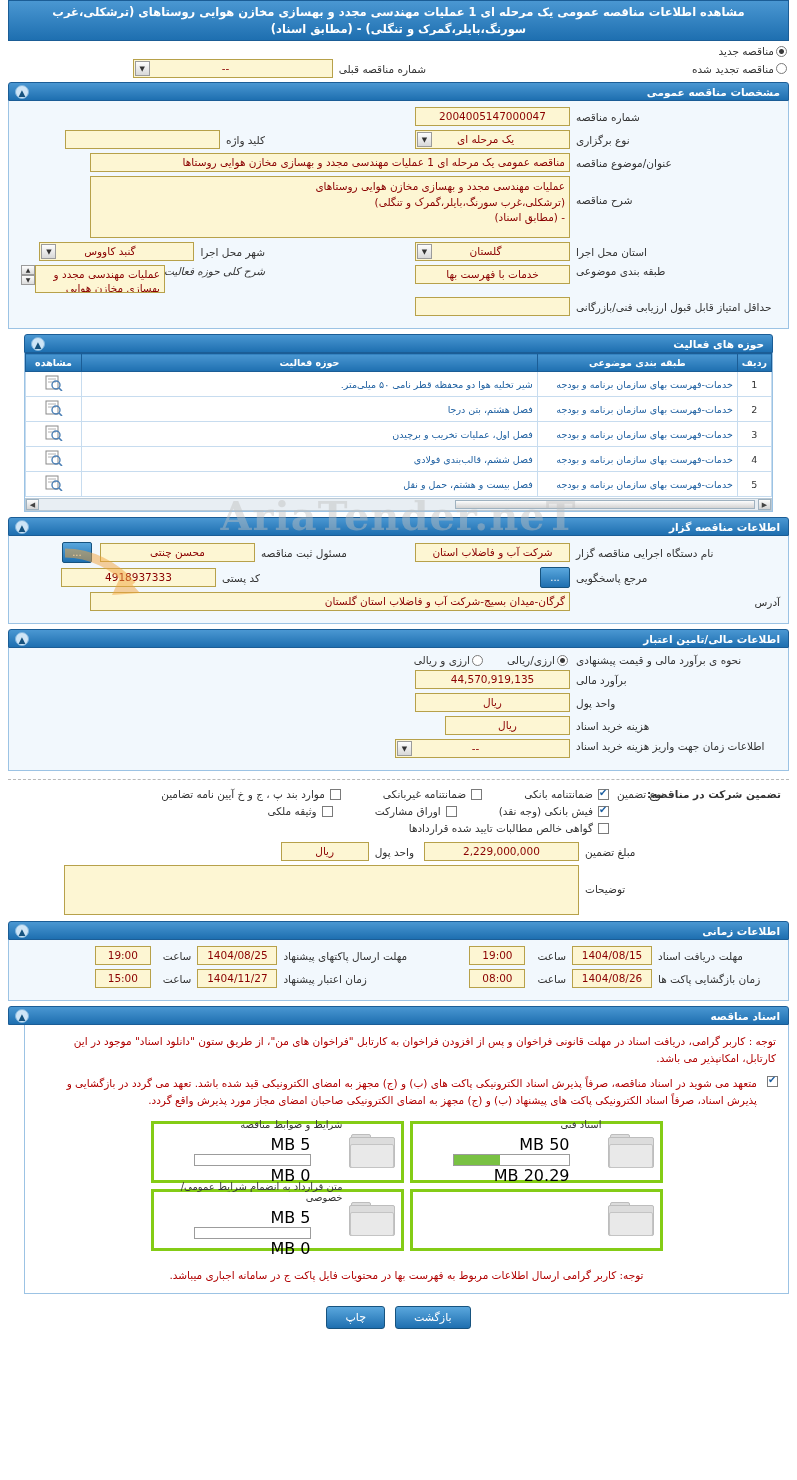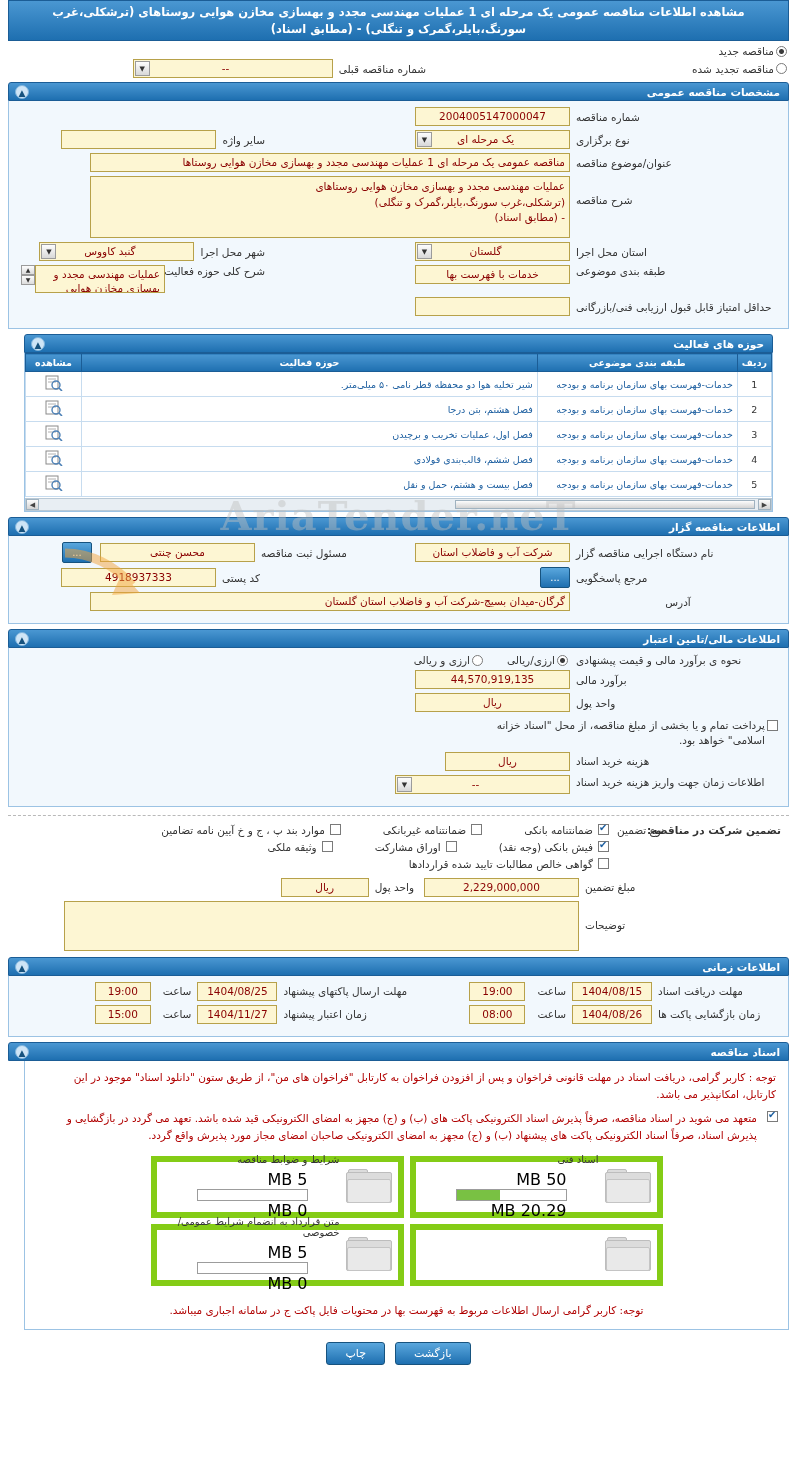--- a/index.html
+++ b/index.html
@@ -143,21 +143,21 @@
     letter-spacing: 1px; font-family: "DejaVu Serif","Liberation Serif",serif;
   }
   .wm-arrow {
     position: absolute; left: 60px; top: 545px; width: 90px; height: 60px;
     z-index: 3; pointer-events: none; opacity: .5;
   }
 
   
   .filegrid { display: flex; flex-wrap: wrap; gap: 6px; justify-content: center; }
   .filebox {
-    width: 253px; height: 62px; border: 6px solid #84cc16; background: #fff;
+    width: 253px; height: 62px; border: 3px solid #84cc16; background: #fff;
     display: flex; align-items: center; padding: 4px 6px; gap: 6px;
   }
   .folder { width: 46px; height: 36px; position: relative; flex: none; }
   .folder .back {
     position: absolute; left: 0; top: 3px; width: 46px; height: 31px;
     background: #dcdcdc; border: 1px solid #bdbdbd; border-radius: 2px;
   }
   .folder .tab {
     position: absolute; left: 2px; top: 0; width: 20px; height: 7px;
     background: #dcdcdc; border: 1px solid #bdbdbd; border-radius: 2px 2px 0 0;
@@ -228,21 +228,21 @@
       <span class="lbl" style="width:210px;text-align:left;">شماره مناقصه</span>
       <span class="fld ltr" style="width:155px;">2004005147000047</span>
     </div>
 
     <div class="row" style="justify-content:flex-start;">
       <span class="lbl" style="width:210px;text-align:left;">نوع برگزاری</span>
       <span class="sel" style="width:155px;">
         <span class="arrow">▼</span>
         <span>یک مرحله ای</span>
       </span>
-      <span class="lbl" style="margin-right:150px;">سایر واژه</span>
+      <span class="lbl" style="margin-right:150px;">کلید واژه</span>
       <span class="fld" style="width:155px;"></span>
     </div>
 
     <div class="row" style="justify-content:flex-start;">
       <span class="lbl" style="width:210px;text-align:left;">عنوان/موضوع مناقصه</span>
       <span class="fld" style="width:480px;text-align:right;">مناقصه عمومی یک مرحله ای 1       عملیات مهندسی مجدد و بهسازی مخازن هوایی روستاها</span>
     </div>
 
     <div class="row" style="justify-content:flex-start;align-items:flex-start;">
       <span class="lbl" style="width:210px;text-align:left;padding-top:18px;">شرح مناقصه</span>
@@ -260,21 +260,21 @@
       <span class="lbl" style="margin-right:150px;">شهر محل اجرا</span>
       <span class="sel" style="width:155px;">
         <span class="arrow">▼</span>
         <span>گنبد کاووس</span>
       </span>
     </div>
 
     <div class="row" style="justify-content:flex-start;align-items:flex-start;">
       <span class="lbl" style="width:210px;text-align:left;">طبقه بندی موضوعی</span>
       <span class="fld" style="width:155px;">خدمات با فهرست بها</span>
-      <span class="lbl" style="margin-right:150px;width:100px;text-align:left;line-height:1.3;">شرح کلی حوزه فعالیت</span>
+      <span class="lbl" style="margin-right:150px;width:100px;text-align:left;line-height:1.3;font-style:italic;">شرح کلی حوزه فعالیت</span>
       <span class="txtarea" style="width:130px;height:28px;display:inline-block;line-height:1.3;">عملیات مهندسی مجدد و بهسازی مخازن هوایی</span>
       <span class="spinbtns">
           <div>▲</div>
           <div>▼</div>
         </span>
     </div>
 
     <div class="row" style="justify-content:flex-start;margin-top:4px;">
       <span class="lbl" style="width:210px;text-align:left;">حداقل امتیاز قابل قبول ارزیابی فنی/بازرگانی</span>
       <span class="fld" style="width:155px;"></span>
@@ -379,21 +379,21 @@
       <span class="fld" style="width:155px;">محسن چنتی</span>
       <span class="smallbtn" style="margin-right:8px;">...</span>
     </div>
     <div class="row" style="justify-content:flex-start;">
       <span class="lbl" style="width:210px;text-align:left;">مرجع پاسخگویی</span>
       <span class="smallbtn">...</span>
       <span class="lbl" style="margin-right:280px;">کد پستی</span>
       <span class="fld ltr" style="width:155px;">4918937333</span>
     </div>
     <div class="row" style="justify-content:flex-start;">
-      <span class="lbl" style="width:210px;text-align:center;">آدرس</span>
+      <span class="lbl" style="width:210px;text-align:right;">آدرس</span>
       <span class="fld" style="width:480px;text-align:right;">گرگان-میدان بسیج-شرکت آب و فاضلاب استان گلستان</span>
     </div>
   </div>
 
   <div class="sectionbar" style="margin-top:5px;">
     <span class="collapse">▲</span>
     <span>اطلاعات مالی/تامین اعتبار</span>
   </div>
   <div class="panel">
     <div class="row" style="justify-content:flex-start;">
@@ -403,24 +403,20 @@
       <span class="radio" style="margin-right:18px;"></span>
       <span class="lbl">ارزی و ریالی</span>
     </div>
     <div class="row" style="justify-content:flex-start;">
       <span class="lbl" style="width:210px;text-align:left;">برآورد مالی</span>
       <span class="fld ltr" style="width:155px;">44,570,919,135</span>
     </div>
     <div class="row" style="justify-content:flex-start;">
       <span class="lbl" style="width:210px;text-align:left;">واحد پول</span>
       <span class="fld" style="width:155px;">ریال</span>
-    </div>
-    <div class="row" style="justify-content:flex-start;align-items:flex-start;margin-top:6px;">
-      <span class="chk" style="margin-top:2px;"></span>
-      <span class="lbl" style="white-space:normal;width:290px;line-height:1.4;text-align:right;">پرداخت تمام و یا بخشی از مبلغ مناقصه، از محل "اسناد خزانه اسلامی" خواهد بود.</span>
     </div>
     <div class="row" style="justify-content:flex-start;margin-top:4px;">
       <span class="lbl" style="width:210px;text-align:left;">هزینه خرید اسناد</span>
       <span class="fld" style="width:125px;">ریال</span>
     </div>
     <div class="row" style="justify-content:flex-start;align-items:flex-start;">
       <span class="lbl" style="width:210px;text-align:left;line-height:1.35;white-space:normal;">اطلاعات زمان جهت واریز هزینه خرید اسناد</span>
       <span class="sel" style="width:175px;">
         <span class="arrow">▼</span>
         <span>--</span>

